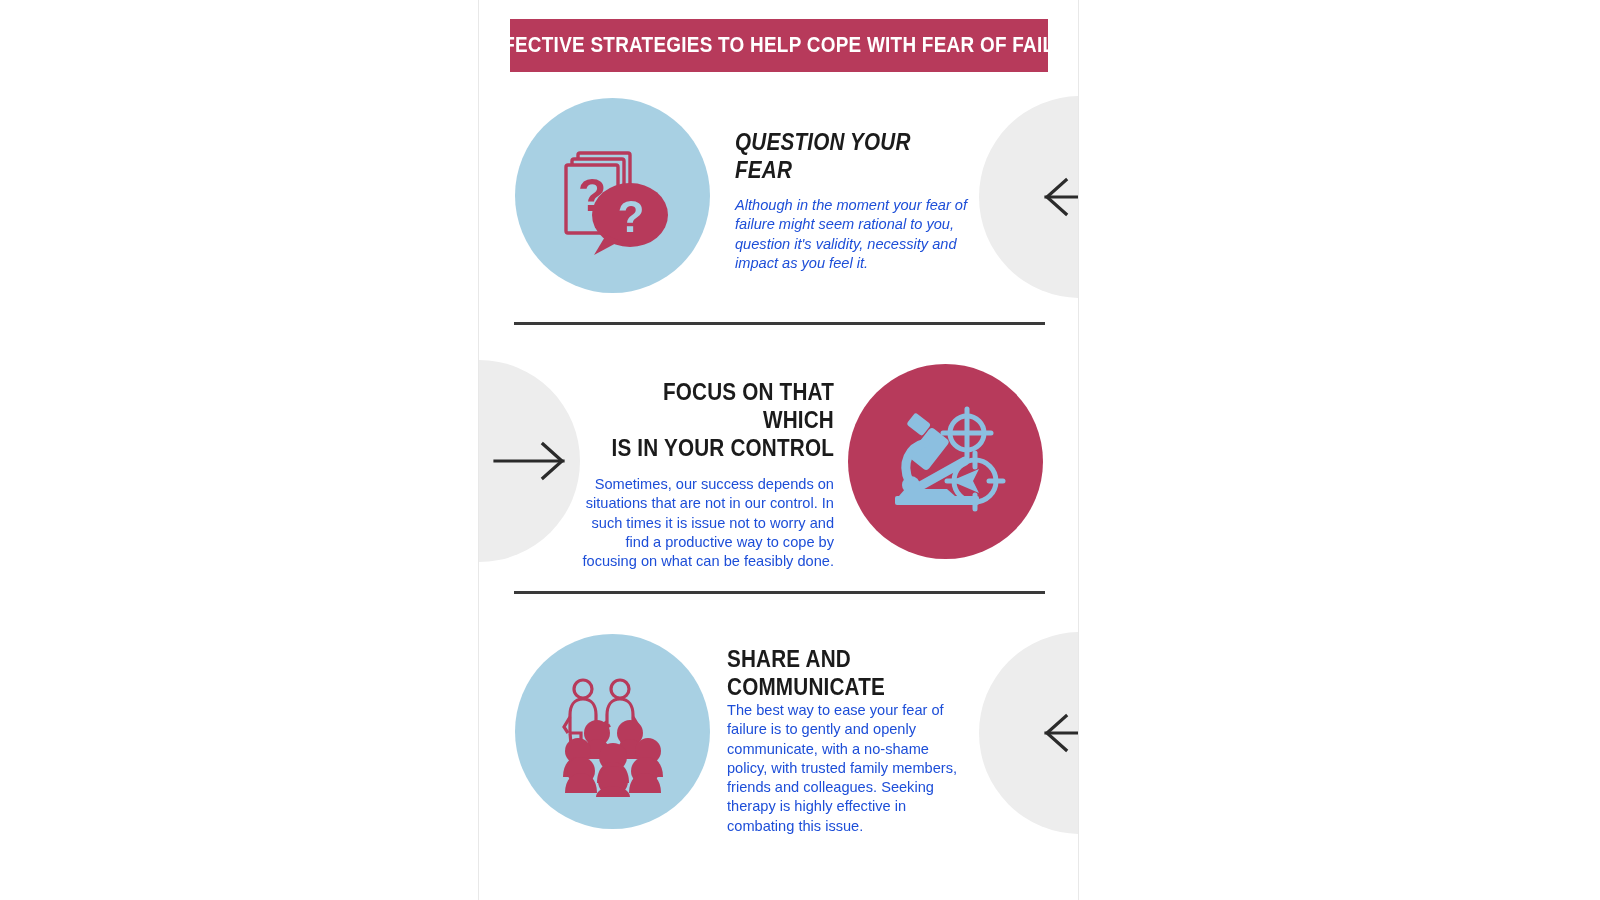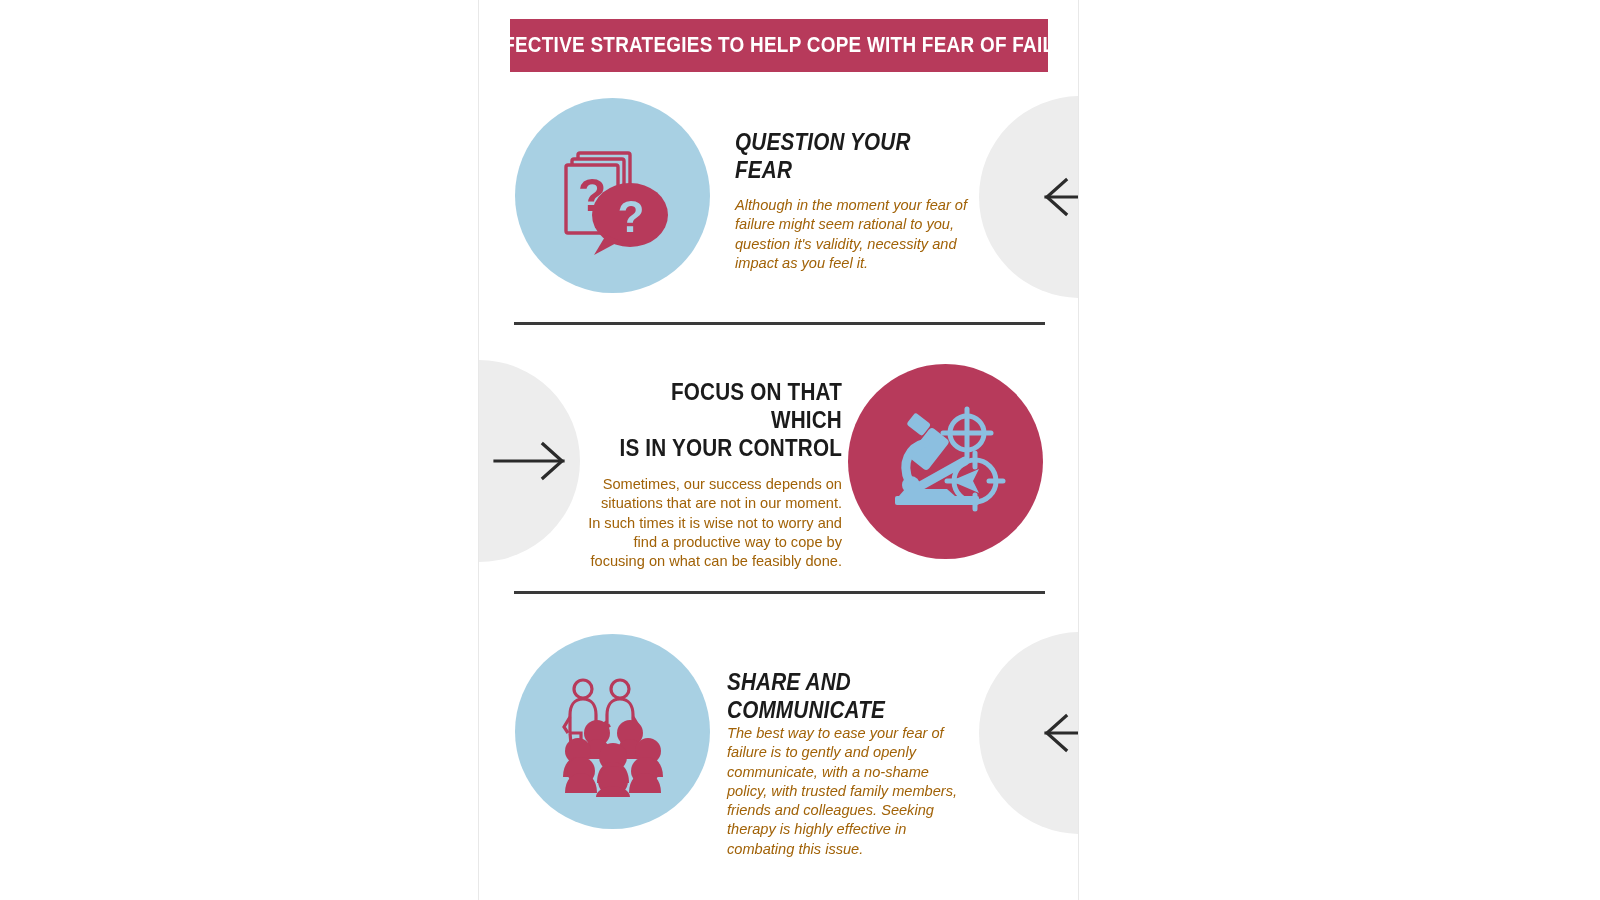--- a/index.html
+++ b/index.html
@@ -88,21 +88,21 @@
     line-height: 1.22;
     letter-spacing: 0.2px;
     transform: scaleX(0.9);
   }
   .heading.left  { transform-origin: left center; }
   .heading.right { transform-origin: right center; }
 
   .body-text {
     font-family: "Liberation Sans", sans-serif;
     font-size: 14.6px;
-    color: #a16207;
+    color: #1d4ed8;
     line-height: 1.32;
   }
 
   .align-left  { text-align: left; }
   .align-right { text-align: right; }
 
   
   .divider {
     position: absolute;
     height: 3px;
@@ -204,24 +204,24 @@
                 <path d="M66 84 L80 84"></path>
                 <path d="M108 84 L122 84"></path>
               </g>
 
               <path d="M70 84 L98 72 L92 84 L98 96 Z" stroke="none"></path>
             </g>
           </svg>
         </span>
       </div>
 
-      <div style="position:absolute; left:108px; top:378px; width:255px;">
+      <div style="position:absolute; left:100px; top:378px; width:255px;">
         <div class="heading right align-right">FOCUS ON THAT WHICH</div>
         <div class="heading right align-right">IS IN YOUR CONTROL</div>
-        <div class="body-text align-right" style="margin-top:13px;">Sometimes, our success depends on situations that are not in our moment. In such times it is wise not to worry and find a productive way to cope by focusing on what can be feasibly done.</div>
+        <div class="body-text align-right" style="margin-top:13px;">Sometimes, our success depends on situations that are not in our control. In such times it is issue not to worry and find a productive way to cope by focusing on what can be feasibly done.</div>
       </div>
     </div>
 
     <div class="divider" style="left:35px; top:591px; width:531px;"></div>
 
     <div class="section" style="top:0;">
 
       <div class="arrow-disc" style="left:500px; top:632px;">
         <span>
           <svg width="80" height="44" viewBox="0 0 80 44">
@@ -268,20 +268,20 @@
               <path d="M17 126 C17 112, 25 106, 33 106 C41 106, 49 112, 49 126 Z"></path>
               <circle cx="97" cy="104" r="14"></circle>
               <path d="M81 126 C81 112, 89 106, 97 106 C105 106, 113 112, 113 126 Z"></path>
               <circle cx="65" cy="114" r="15"></circle>
               <path d="M48 130 C48 124, 56 119, 65 119 C74 119, 82 124, 82 130 Z"></path>
             </g>
           </svg>
         </span>
       </div>
 
-      <div style="position:absolute; left:248px; top:668px; width:240px;font-style:italic;">
+      <div style="position:absolute; left:248px; top:645px; width:240px;">
         <div class="heading left align-left">SHARE AND COMMUNICATE</div>
         <div class="body-text align-left" style="">The best way to ease your fear of failure is to gently and openly communicate, with a no-shame policy, with trusted family members, friends and colleagues. Seeking therapy is highly effective in combating this issue.</div>
       </div>
     </div>
 
   </div>
 </div>
 
 </body></html>

